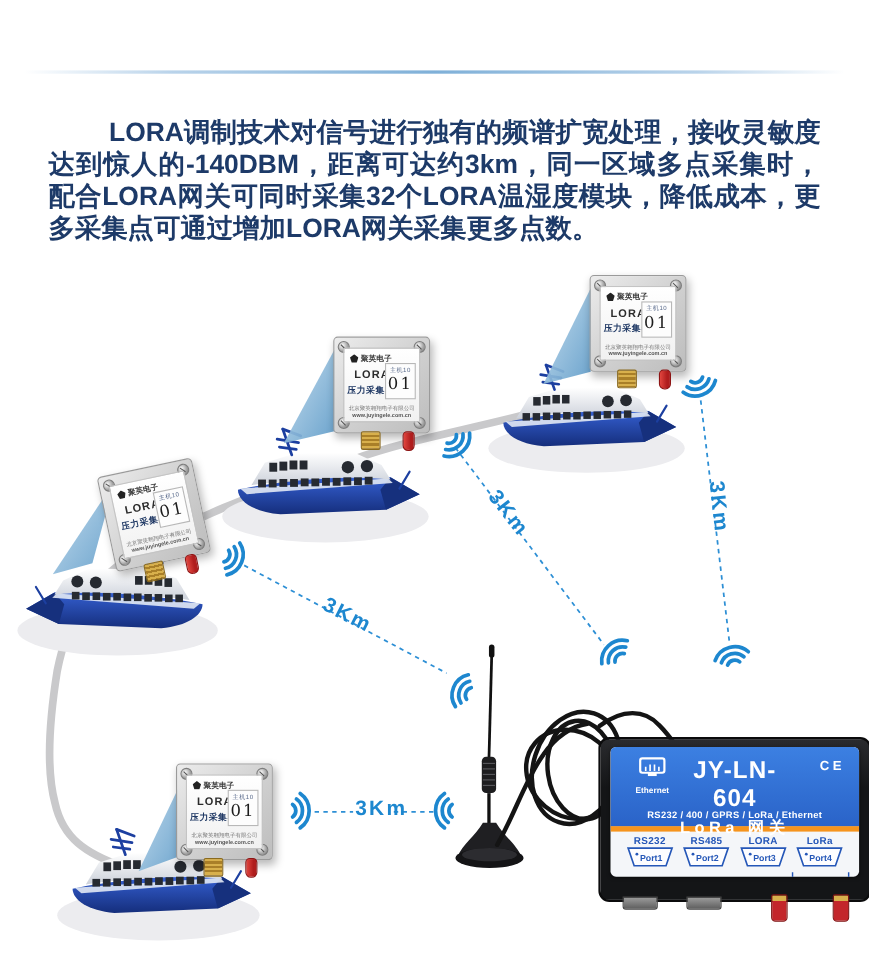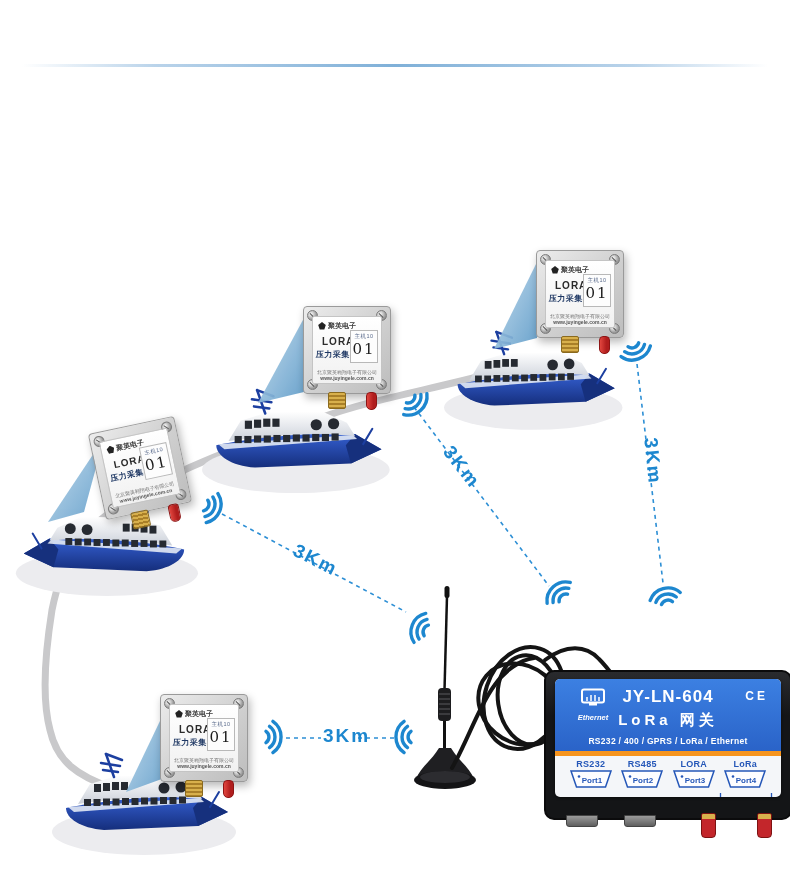--- a/index.html
+++ b/index.html
@@ -55,42 +55,43 @@
       letter-spacing:2px;white-space:nowrap;}
 
   
   .gateway{position:absolute;left:544px;top:670px;width:248px;height:150px;z-index:2;
        background:linear-gradient(#2a2b2e,#141517 30%);border:2px solid #0b0b0c;border-radius:10px;
        box-sizing:border-box;}
   .gw-label{position:absolute;left:9px;right:9px;top:7px;height:118px;border-radius:5px;
        overflow:hidden;background:#f4f6f9;box-shadow:0 1px 3px rgba(0,0,0,.5);}
   .gw-blue{position:relative;height:72px;background:linear-gradient(#3c80e2,#2a63c8);color:#fff;}
   .gw-eth{position:absolute;left:10px;top:9px;width:56px;text-align:center;}
-  .gw-eth-label{font-size:7.5px;font-weight:bold;margin-top:2px;font-style:italic;}
+  .gw-eth-label{font-size:7.5px;font-weight:bold;margin-top:2px;}
   .gw-center{position:absolute;left:60px;right:60px;top:8px;text-align:center;}
-  .gw-model{font-size:17px;font-weight:bold;letter-spacing:1px;}
+  .gw-model{font-size:22px;font-weight:bold;letter-spacing:1px;}
   .gw-name{font-size:15px;font-weight:bold;letter-spacing:4px;margin-top:4px;}
   .gw-ce{position:absolute;right:13px;top:10px;font-size:12px;font-weight:bold;letter-spacing:3px;}
   .gw-ifaces{position:absolute;left:0;bottom:5px;width:100%;text-align:center;
        font-size:8.5px;font-weight:bold;letter-spacing:.3px;}
   .gw-orange{height:5px;background:#f6941d;}
   .gw-white{position:relative;height:41px;display:flex;justify-content:space-between;padding:3px 10px 0;}
   .gw-port-col{position:relative;width:52px;text-align:center;}
   .gw-port-name{font-size:9px;font-weight:bold;color:#2557b8;letter-spacing:.3px;}
   .gw-db9{position:absolute;top:143px;width:30px;height:10px;border-radius:0 0 3px 3px;
        background:linear-gradient(#9b9b9b,#5f5f5f);border:1px solid #444;}
   .gw-sma{position:absolute;top:141px;width:13px;height:23px;border-radius:2px 2px 4px 4px;
        background:linear-gradient(#d8b04c 0 5px,#c3262b 5px);border:1px solid #7d1212;}
 </style>
 </head>
 <body>
 
 <div id="stage">
 
   <div class="title-divider"></div>
+  <div class="intro">LORA调制技术对信号进行独有的频谱扩宽处理，接收灵敏度达到惊人的-140DBM，距离可达约3km，同一区域多点采集时，配合LORA网关可同时采集32个LORA温湿度模块，降低成本，更多采集点可通过增加LORA网关采集更多点数。</div>
 
   <svg class="diagram" viewBox="0 0 790 879">
     <defs>
       <linearGradient id="hullG" x1="0" y1="0" x2="0" y2="1">
         <stop offset="0" stop-color="#3560d2"></stop>
           <stop offset="1" stop-color="#152e7c"></stop>
       </linearGradient>
       <linearGradient id="supG" x1="0" y1="0" x2="0" y2="1">
         <stop offset="0" stop-color="#ffffff"></stop>
           <stop offset="1" stop-color="#ccd1da"></stop>

